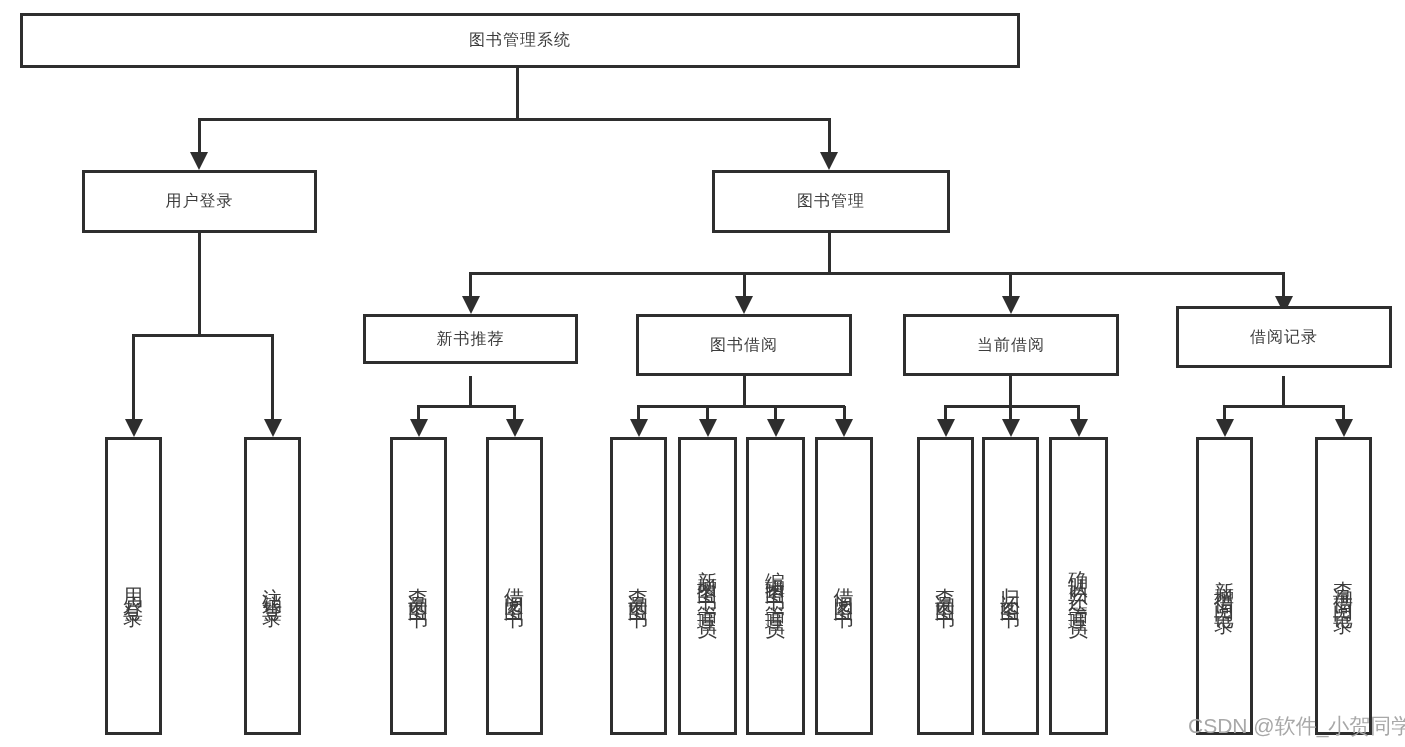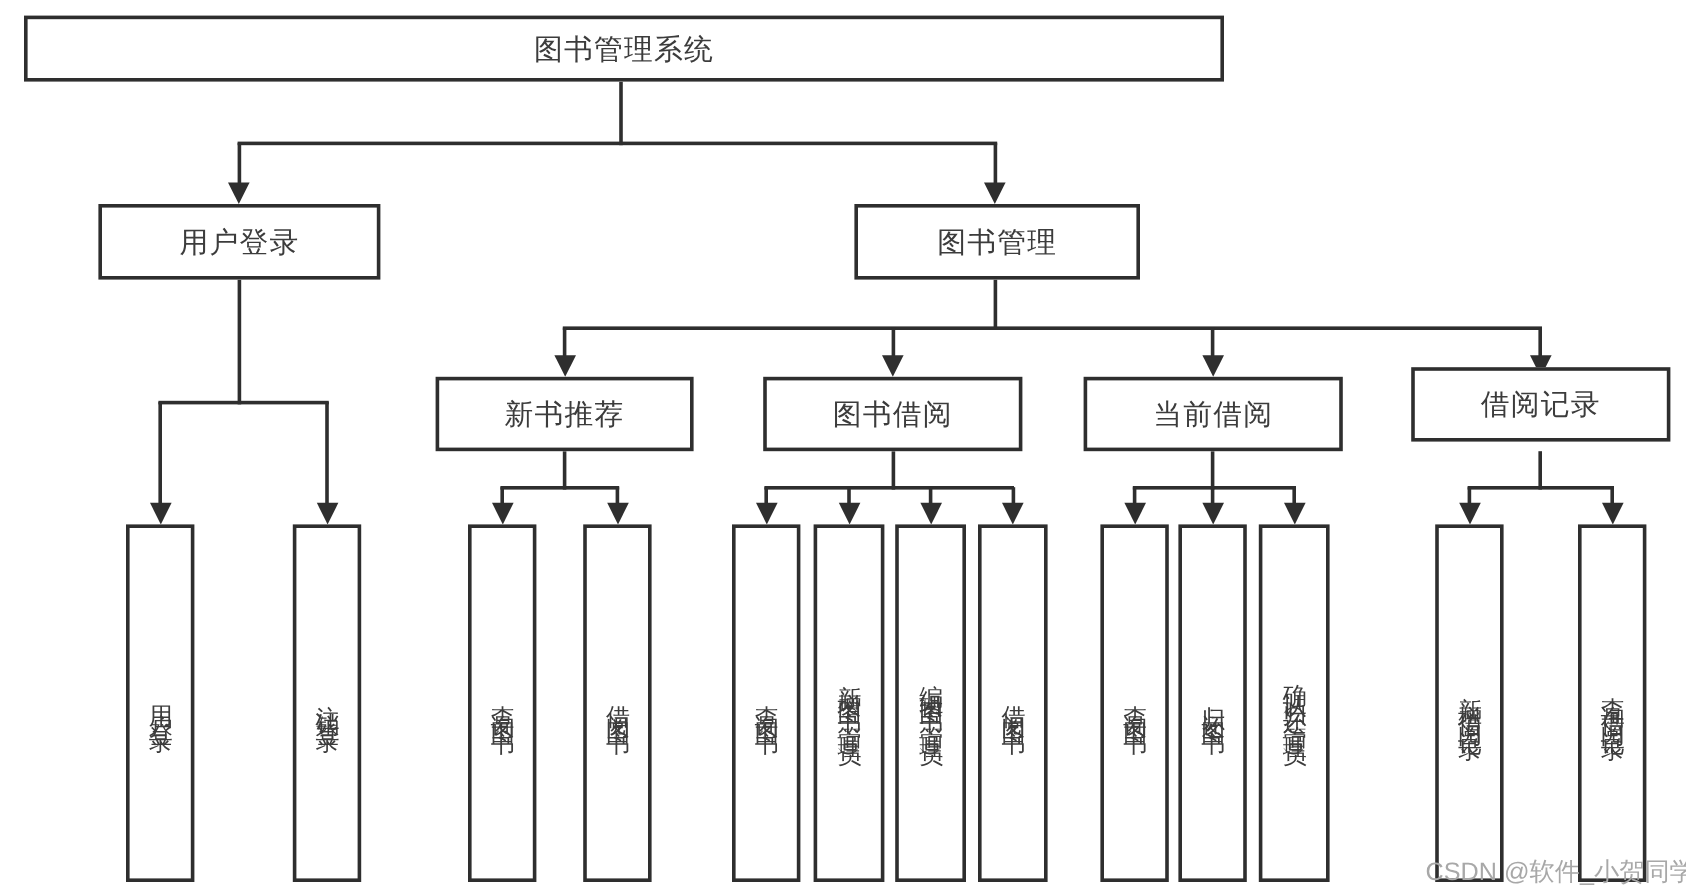--- a/index.html
+++ b/index.html
@@ -21,21 +21,21 @@
     position:absolute;
     box-sizing:border-box;
     background:#fff;
     border:3px solid var(--line);
     display:flex;
     align-items:center;
     justify-content:center;
     color:var(--text);
   }
   .node.h{
-    font-size:24px;
+    font-size:16px;
     letter-spacing:1px;
     white-space:nowrap;
   }
   .node.v{
     font-size:20px;
     writing-mode:vertical-rl;
     text-orientation:mixed;
     letter-spacing:7px;
     line-height:1;
   }
@@ -117,21 +117,21 @@
       <div class="arrow" style="left: 1215.5px; top: 419px;"></div>
       <div class="line" style="left: 1342px; top: 406px; width: 3px; height: 14px;"></div>
       <div class="arrow" style="left: 1334.5px; top: 419px;"></div>
     </div>
 
   <div class="node h" style="left:20px;top:13px;width:1000px;height:55px">图书管理系统</div>
 
   <div class="node h" style="left:82px;top:170px;width:235px;height:63px">用户登录</div>
   <div class="node h" style="left:712px;top:170px;width:238px;height:63px">图书管理</div>
 
-  <div class="node h" style="left:363px;top:314px;width:215px;height:62px">新书推荐</div>
+  <div class="node h" style="left:363px;top:314px;width:215px;height:50px">新书推荐</div>
   <div class="node h" style="left:636px;top:314px;width:216px;height:62px">图书借阅</div>
   <div class="node h" style="left:903px;top:314px;width:216px;height:62px">当前借阅</div>
   <div class="node h" style="left:1176px;top:306px;width:216px;height:62px">借阅记录</div>
 
   <div class="node v" style="left:105px;top:437px;width:57px;height:298px">用户登录</div>
   <div class="node v" style="left:244px;top:437px;width:57px;height:298px">注销登录</div>
 
   <div class="node v" style="left:390px;top:437px;width:57px;height:298px">查询图书</div>
   <div class="node v" style="left:486px;top:437px;width:57px;height:298px">借阅图书</div>
 

